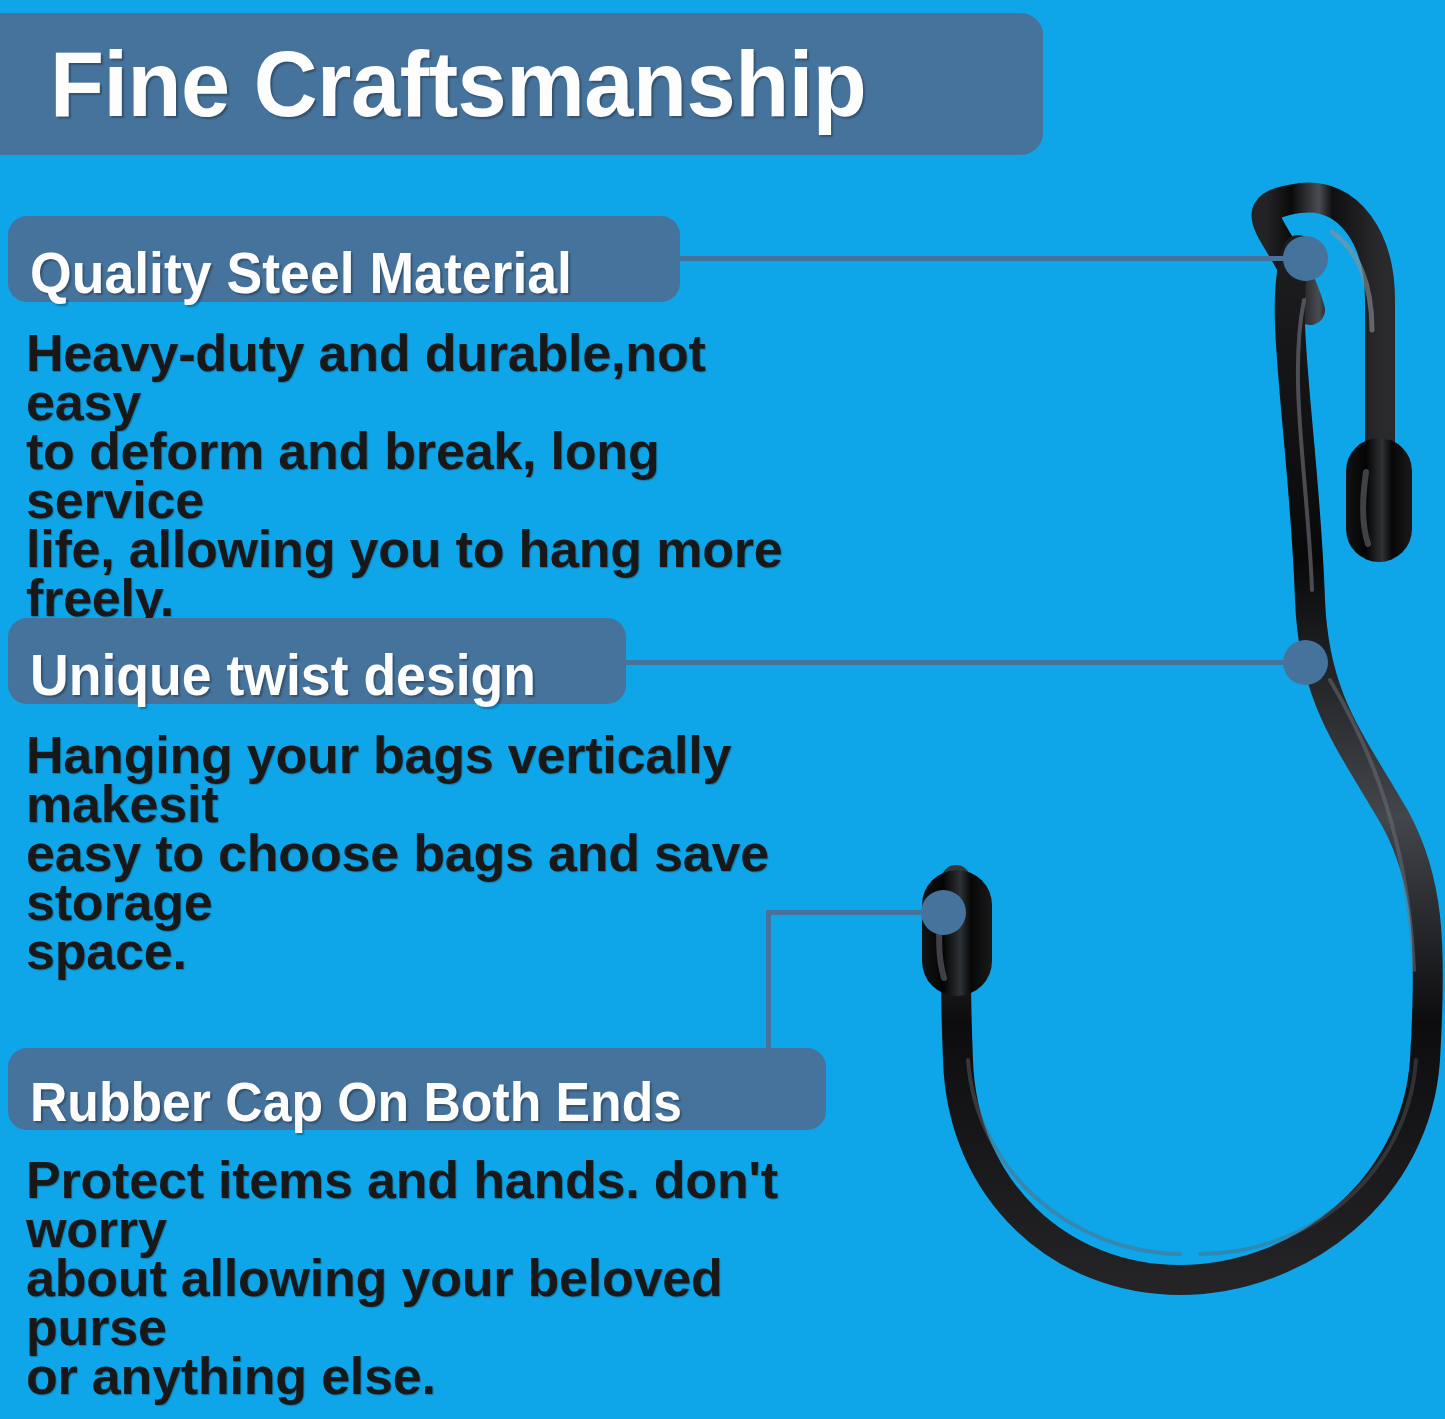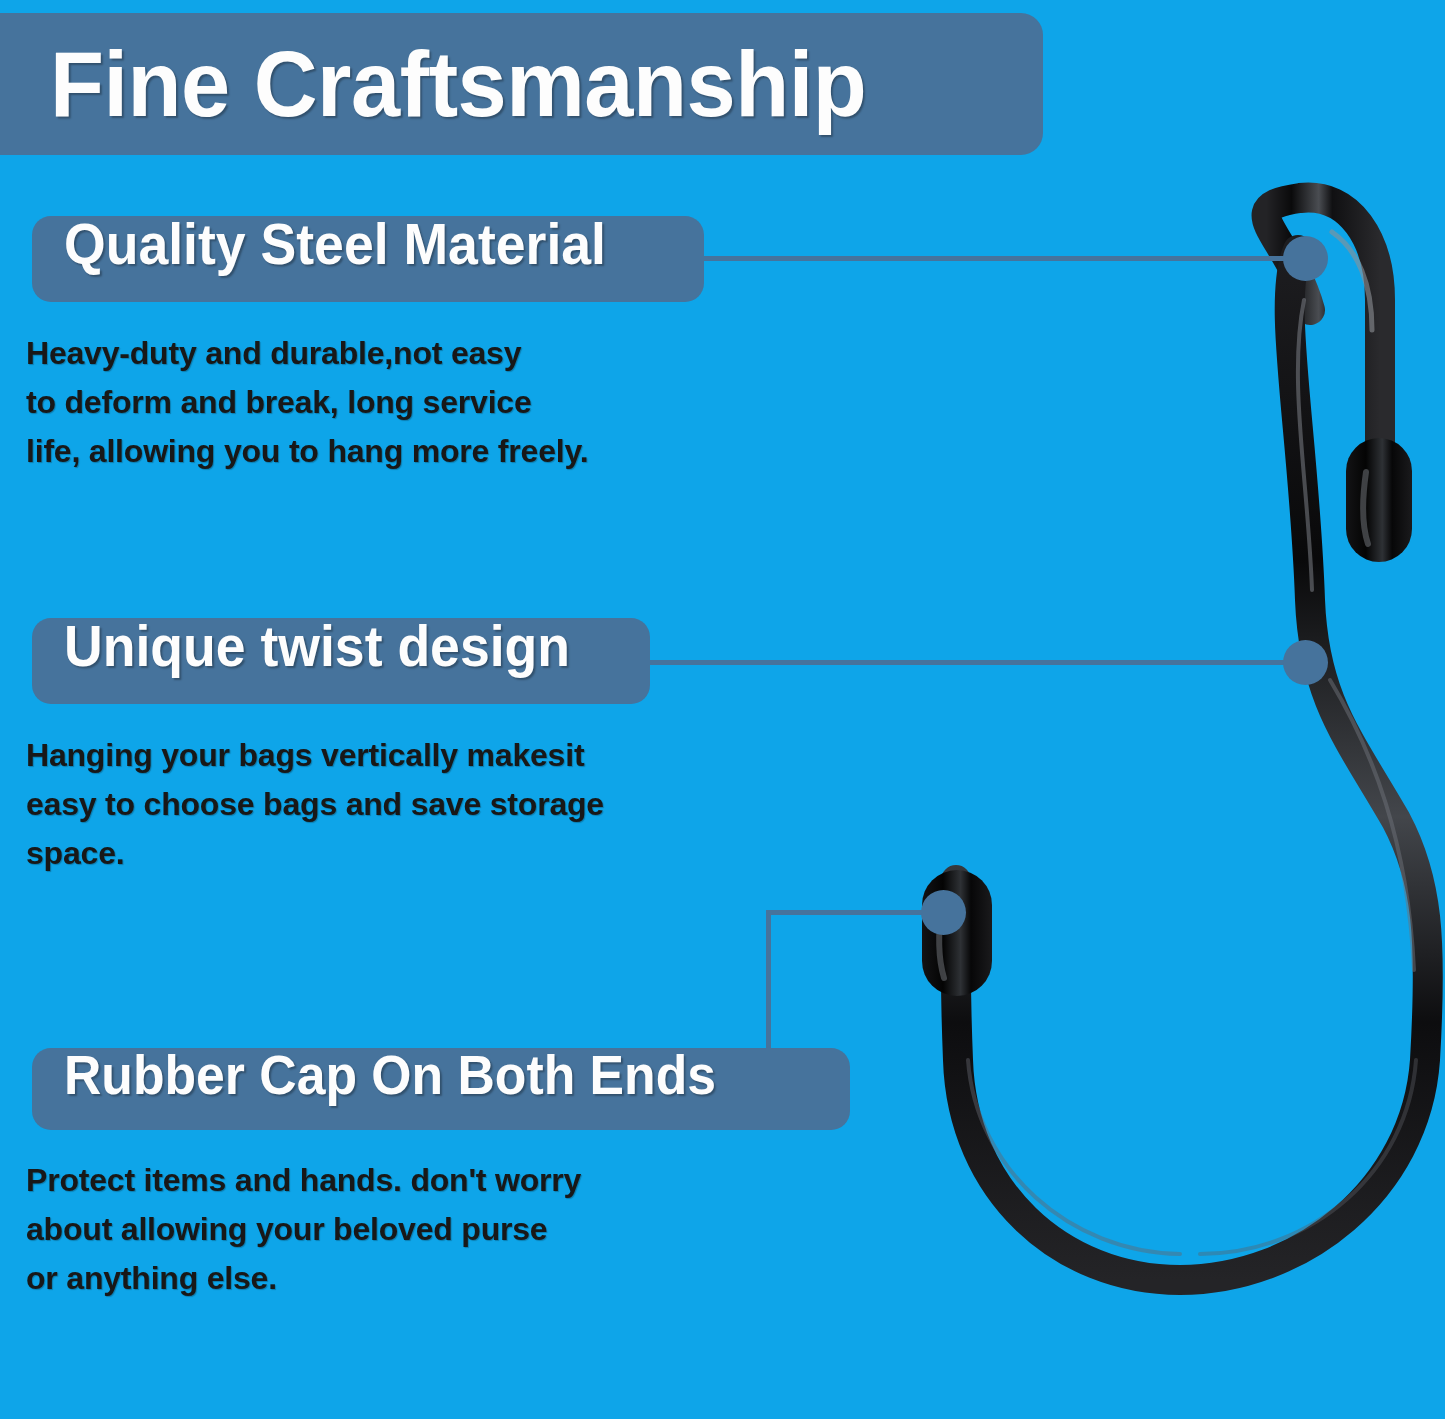--- a/index.html
+++ b/index.html
@@ -45,23 +45,22 @@
     transform-origin: left center;
   }
 
   
   .pill {
     position: absolute;
     background: #46739c;
     border-radius: 19px;
     box-sizing: border-box;
     display: flex;
-    align-items: flex-start;
-    padding: 0 32px;
-    margin-left: 24px;
+    align-items: flex-end;
+    padding: 0 22px;
   }
   .pill .pill-text {
     color: #fdfdfd;
     font-weight: bold;
     font-stretch: condensed;
     line-height: 1;
     white-space: nowrap;
     text-shadow: 2px 2px 2px rgba(0,0,0,0.30);
     transform: scaleX(0.94);
     transform-origin: left center;
@@ -75,21 +74,21 @@
 
   #pill-3 { left: 8px;  top: 1048px; width: 818px; height: 82px; }
   #pill-3 .pill-text { font-size: 55px; }
 
   
   .body-text {
     position: absolute;
     color: #181818;
     font-weight: bold;
     font-stretch: condensed;
-    font-size: 32px;
+    font-size: 52px;
     line-height: 49px;
     letter-spacing: -0.2px;
     text-shadow: 1px 1px 1px rgba(0,0,0,0.25);
     white-space: pre-line;
   }
   #body-1 { left: 26px; top: 329px; width: 800px; }
   #body-2 { left: 26px; top: 731px; width: 820px; }
   #body-3 { left: 26px; top: 1156px; width: 800px; }
 
   

